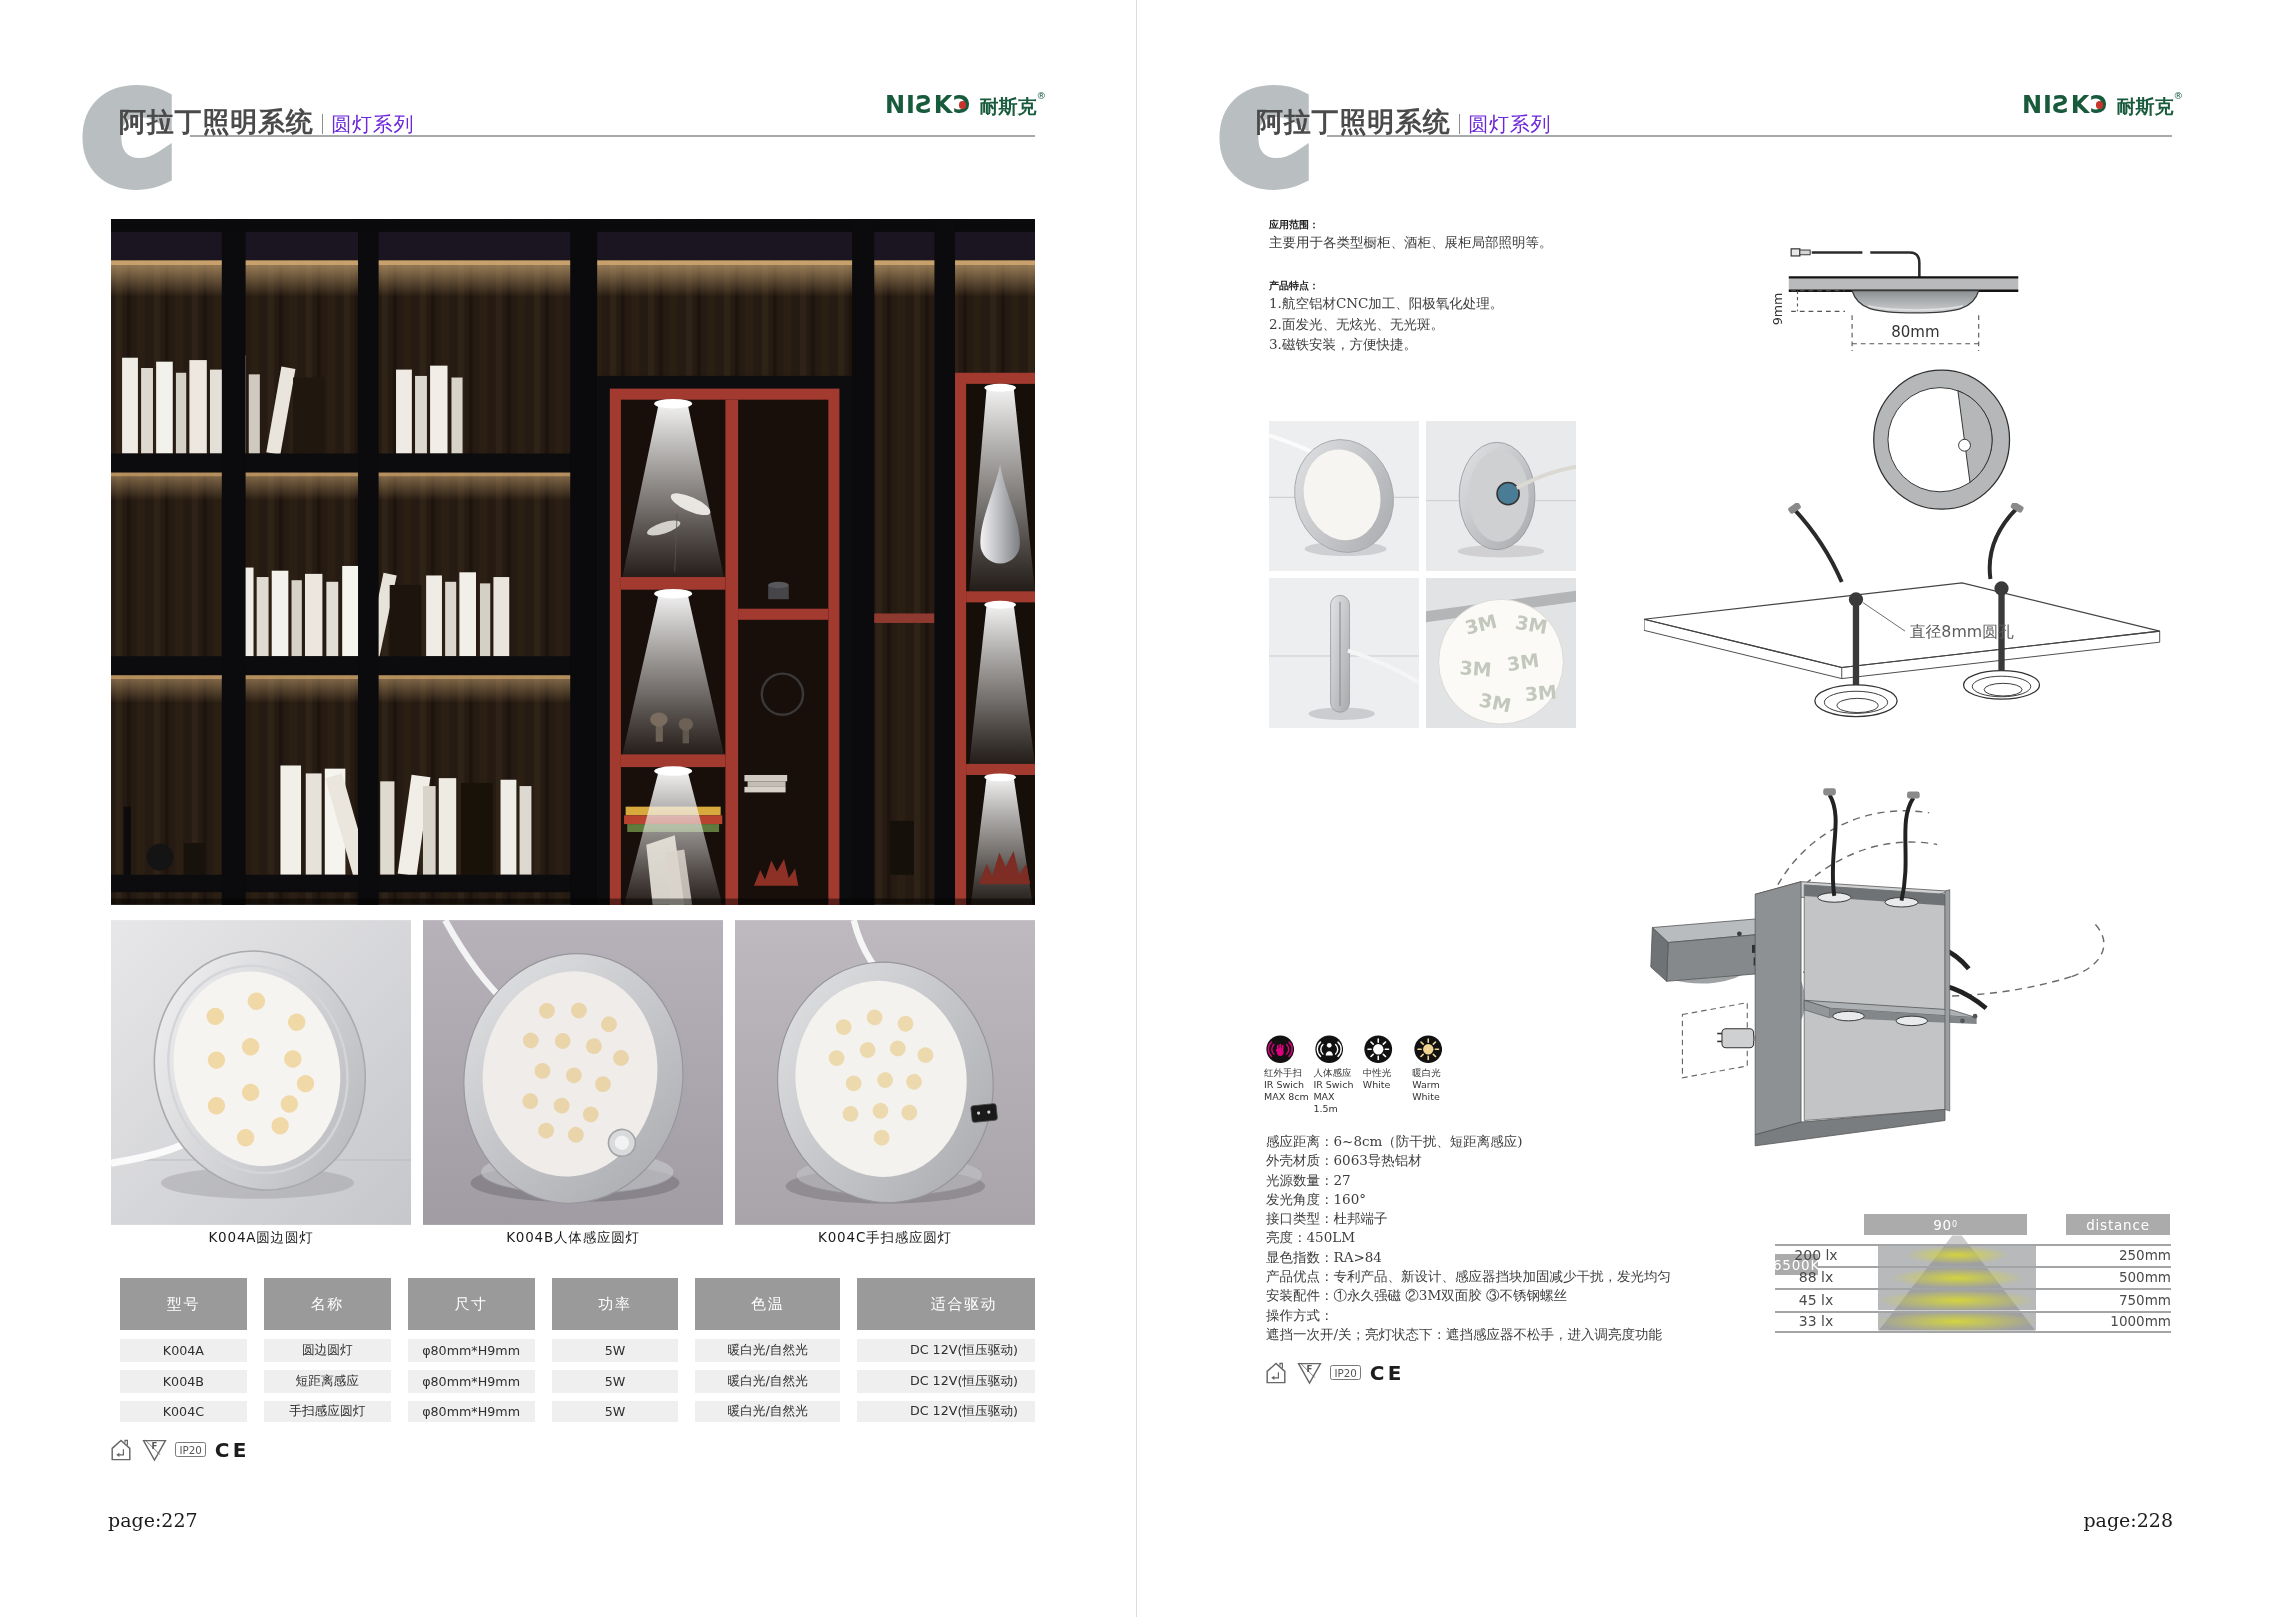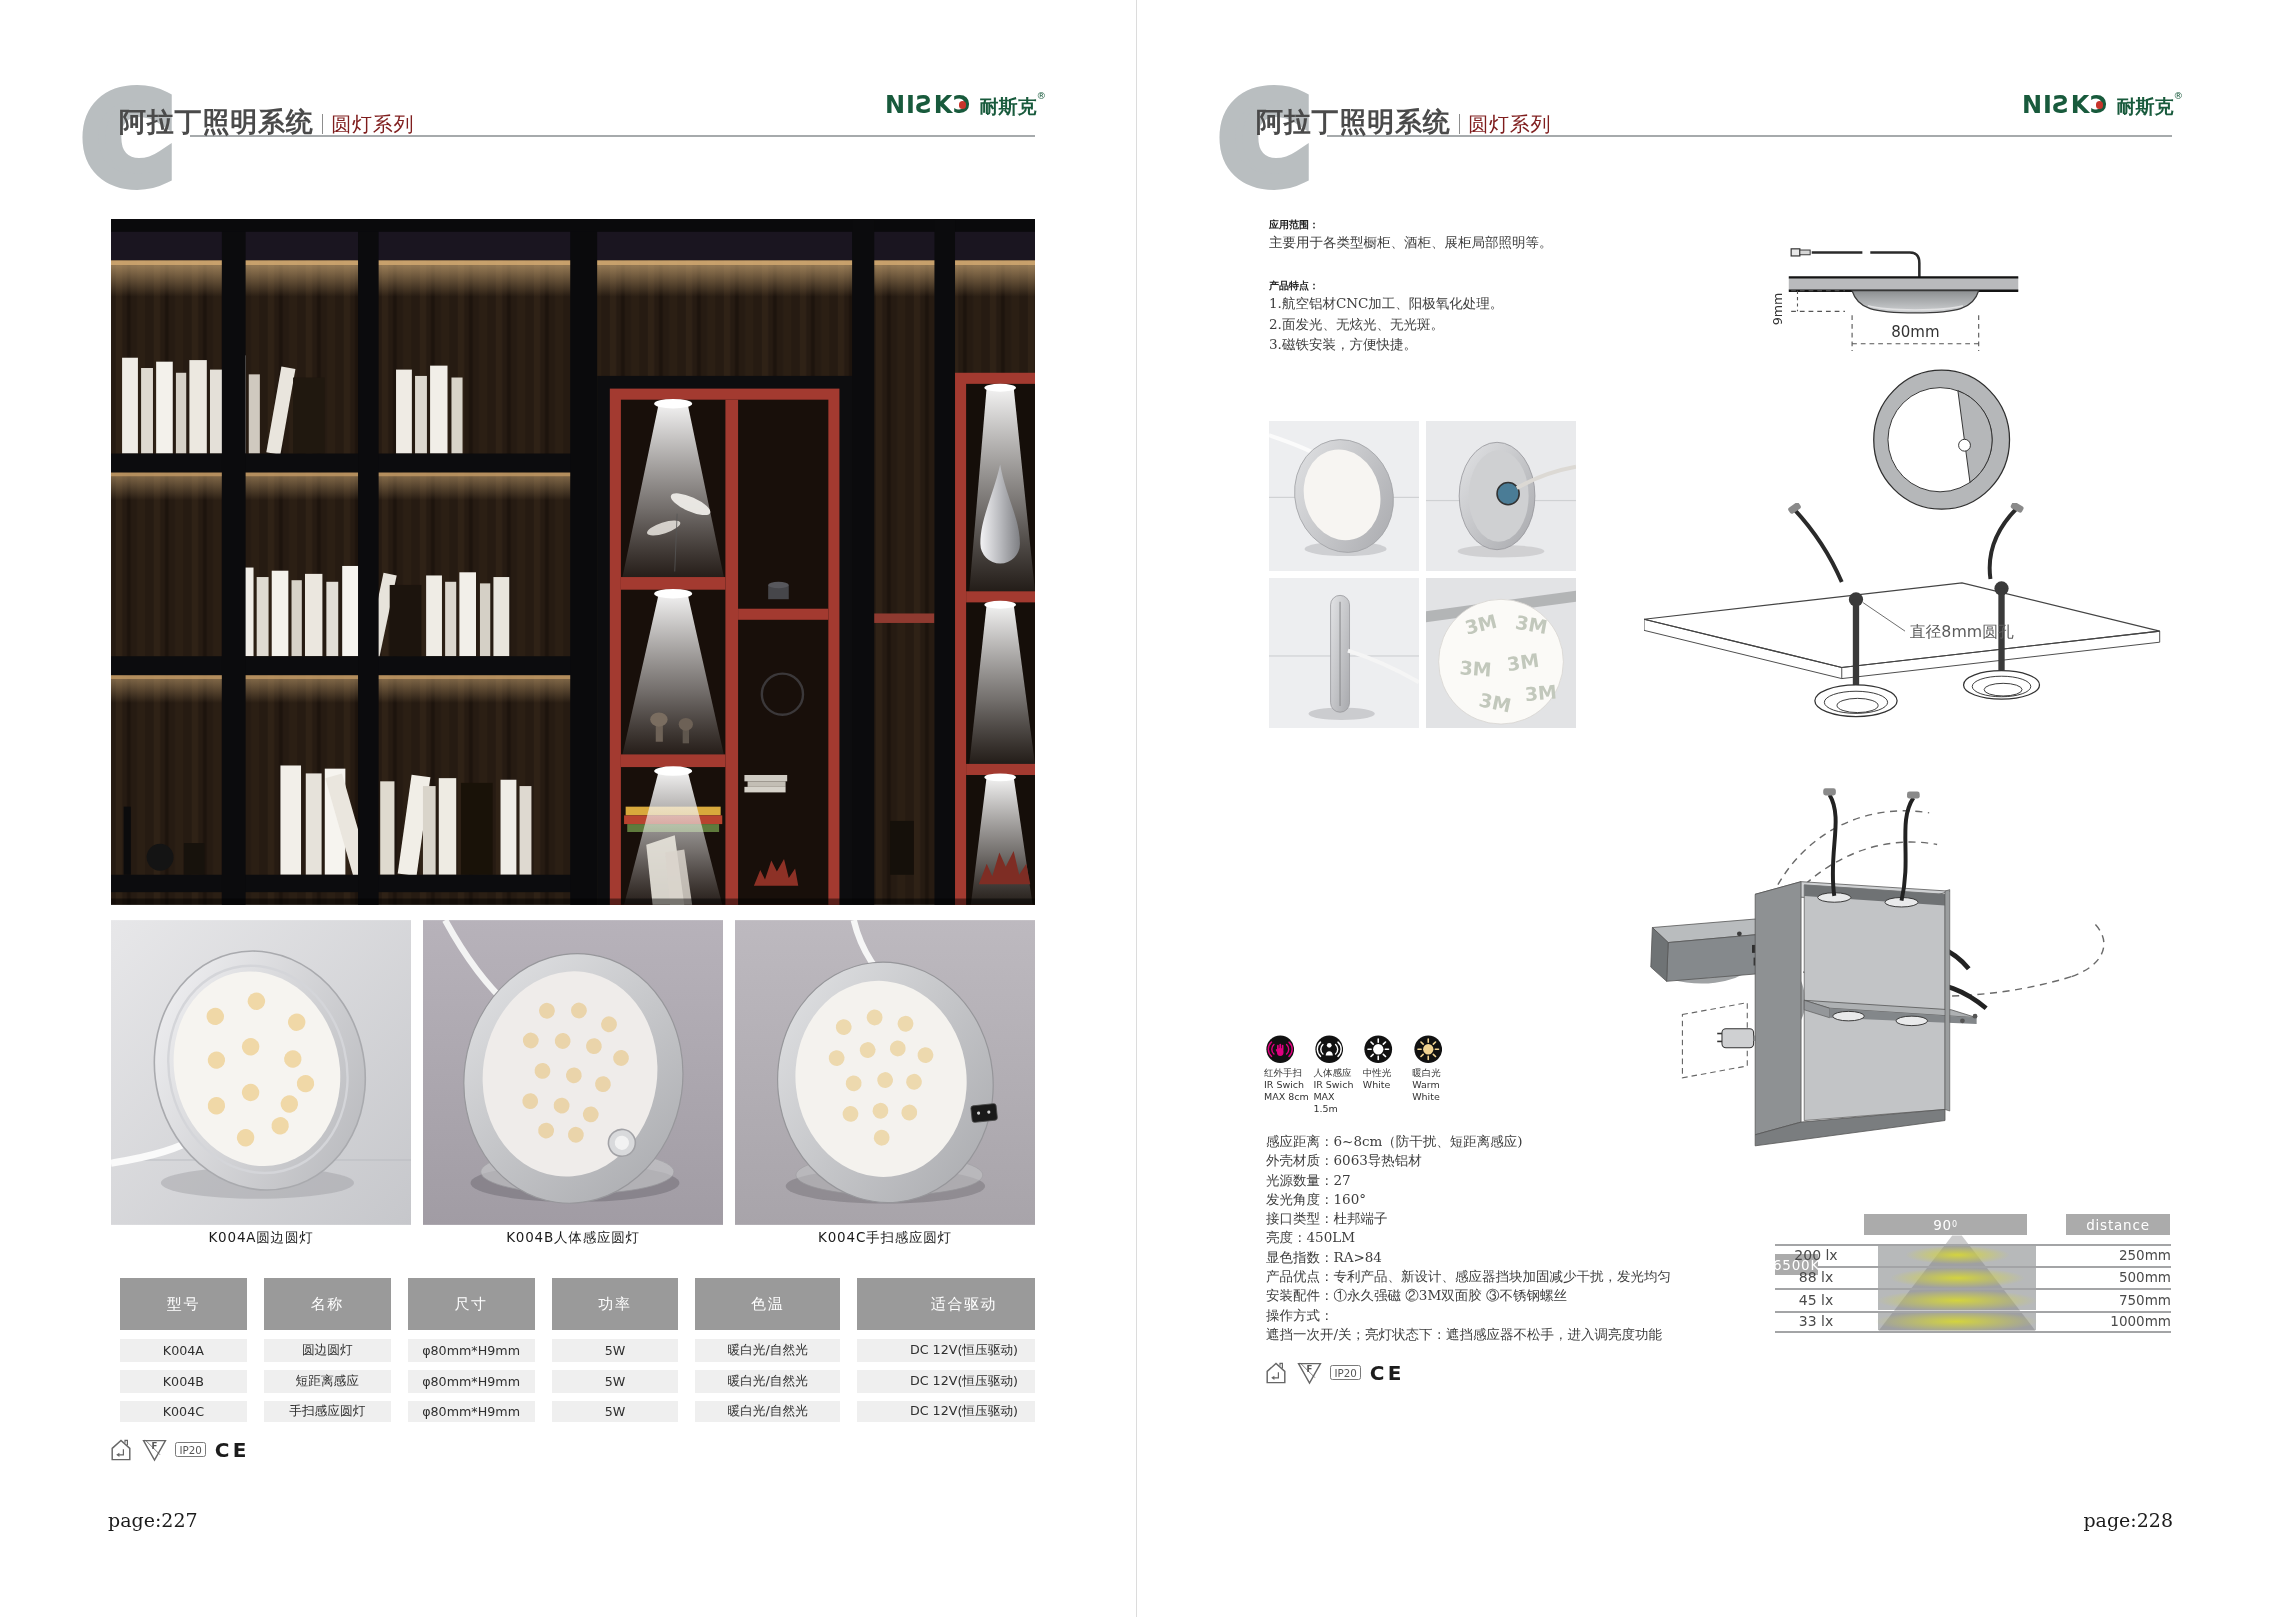--- a/index.html
+++ b/index.html
@@ -6,21 +6,21 @@
   body{width:2273px;height:1618px;font-family:"DejaVu Sans",sans-serif;}
   #canvas{position:relative;width:2273px;height:1618px;background:#fff;overflow:hidden;}
   .abs{position:absolute;}
   .page{position:absolute;top:0;width:1136px;height:1618px;background:#fff;}
   .gutter{position:absolute;left:1135px;top:0;width:1.6px;height:1618px;background:#dcdcdc;}
 
   
   .hdr-title{position:absolute;white-space:nowrap;z-index:2;}
   .t-main{font-size:27px;font-weight:bold;color:#4a4a4a;letter-spacing:0.8px;}
   .t-sep{display:inline-block;width:1.6px;height:20.6px;background:#8d8d8d;margin:0 8px;vertical-align:-3.2px;}
-  .t-sub{font-size:20px;color:#7f1d1d;letter-spacing:0.8px;}
+  .t-sub{font-size:20px;color:#6d28d9;letter-spacing:0.8px;}
   .hdr-line{position:absolute;height:2.4px;background:#a6aaac;}
   .nisko{position:absolute;white-space:nowrap;color:#185a3c;}
   .nisko .lat{font-size:24px;font-weight:bold;letter-spacing:0.8px;}
   .nisko .orev{position:relative;display:inline-block;}
   .nisko .dot{position:absolute;right:5.5px;top:10.3px;width:7.1px;height:7.1px;border-radius:50%;background:#c8342b;}
   .nisko .cn{font-size:19px;font-weight:bold;margin-left:8px;}
   .nisko .reg{font-size:9.5px;vertical-align:14.2px;}
 
   
   .photo-row{display:grid;grid-template-columns:1fr 1fr 1fr;gap:12px;}

